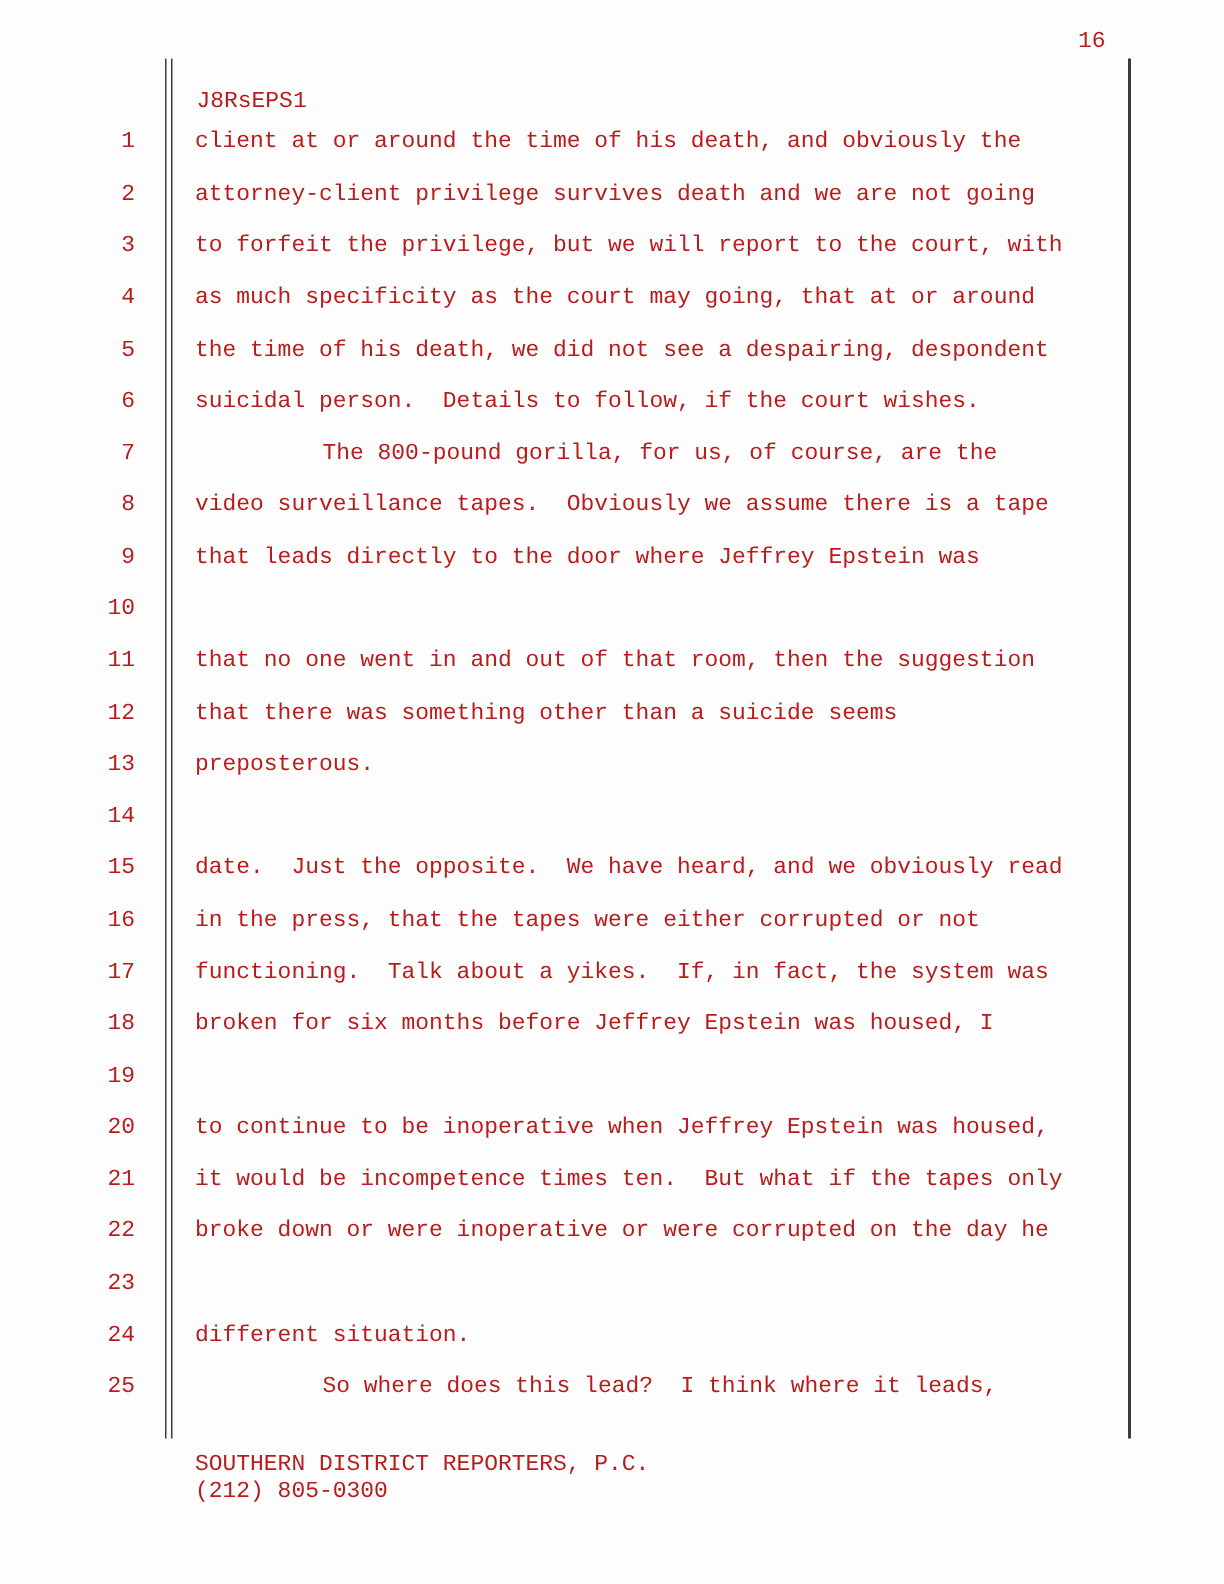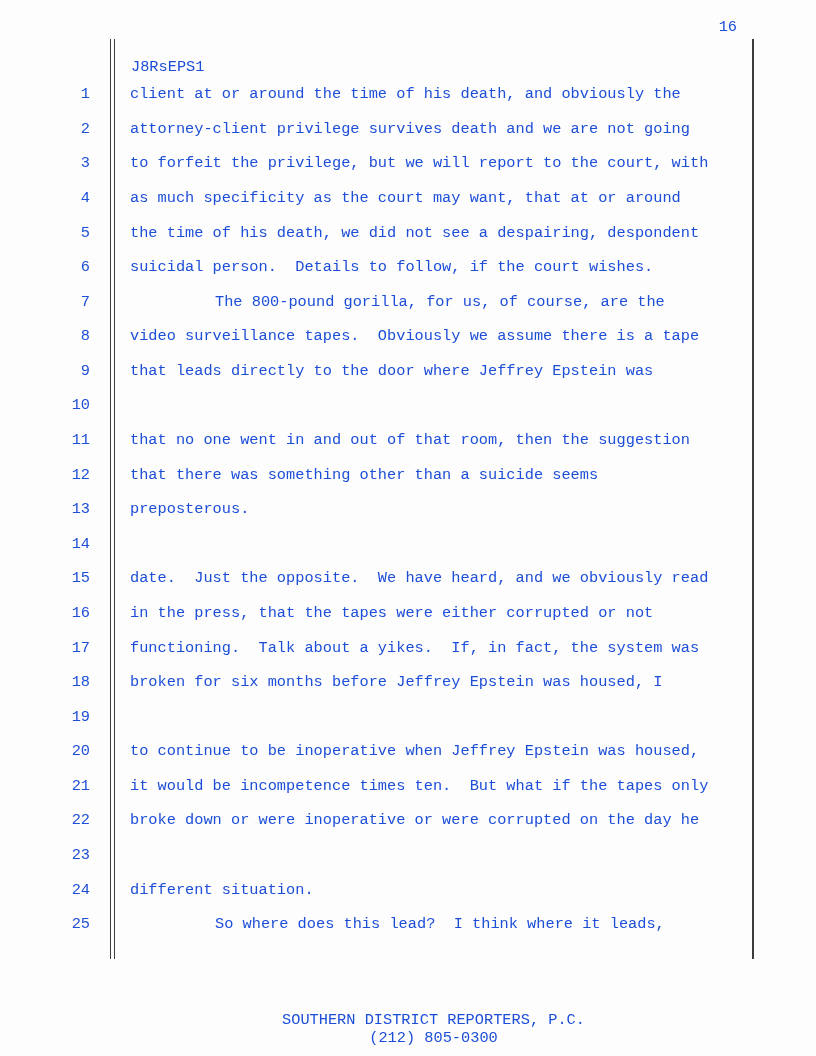--- a/index.html
+++ b/index.html
@@ -7,21 +7,21 @@
     width: 816px;
     height: 1056px;
     background: #ffffff;
   }
   .page {
     position: relative;
     width: 816px;
     height: 1056px;
     background: #fdfdfd;
     font-family: "Liberation Mono", "DejaVu Sans Mono", monospace;
-    color: #1d4ed8;
+    color: #b91c1c;
     overflow: hidden;
   }
   .page-number {
     position: absolute;
     top: 18px;
     right: 79px;
     font-size: 15.3px;
   }
   .header-code {
     position: absolute;
@@ -67,24 +67,23 @@
   .line-text {
     margin-left: 40px;
     white-space: pre;
     text-align: center;
   }
   .line-text.indent {
     text-indent: 85px;
   }
   .footer {
     position: absolute;
-    top: 1012px;
+    top: 968px;
     left: 130px;
     width: 607px;
-    text-align: center;
     font-size: 15.3px;
     line-height: 17.5px;
   }
 </style>
 </head>
 <body>
 
 <div class="page">
   <div class="page-number">16</div>
   <div class="header-code">J8RsEPS1</div>
@@ -101,21 +100,21 @@
     <span class="line-text">attorney-client privilege survives death and we are not going</span>
   </div>
 
   <div class="line">
     <span class="line-num">3</span>
     <span class="line-text">to forfeit the privilege, but we will report to the court, with</span>
   </div>
 
   <div class="line">
     <span class="line-num">4</span>
-    <span class="line-text">as much specificity as the court may want, that at or around</span>
+    <span class="line-text">as much specificity as the court may going, that at or around</span>
   </div>
 
   <div class="line">
     <span class="line-num">5</span>
     <span class="line-text">the time of his death, we did not see a despairing, despondent</span>
   </div>
 
   <div class="line">
     <span class="line-num">6</span>
     <span class="line-text">suicidal person.  Details to follow, if the court wishes.</span>

